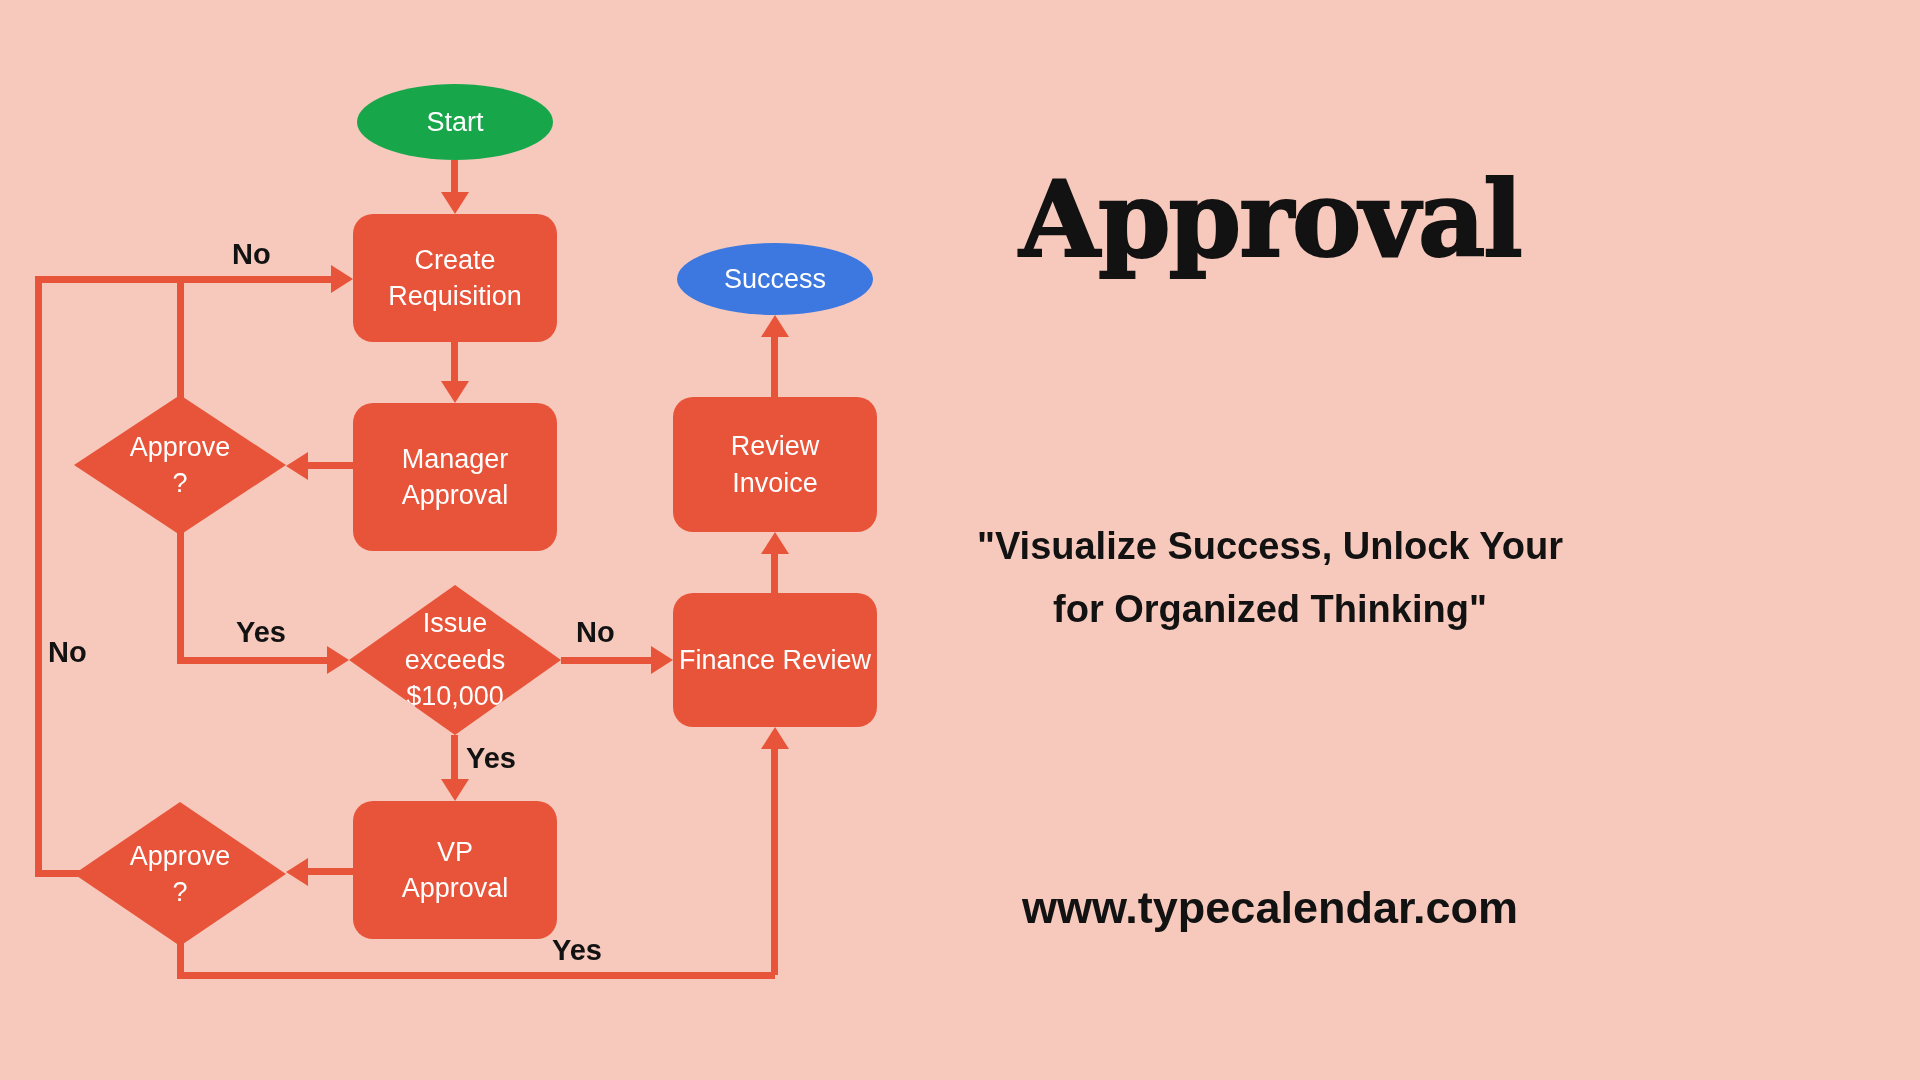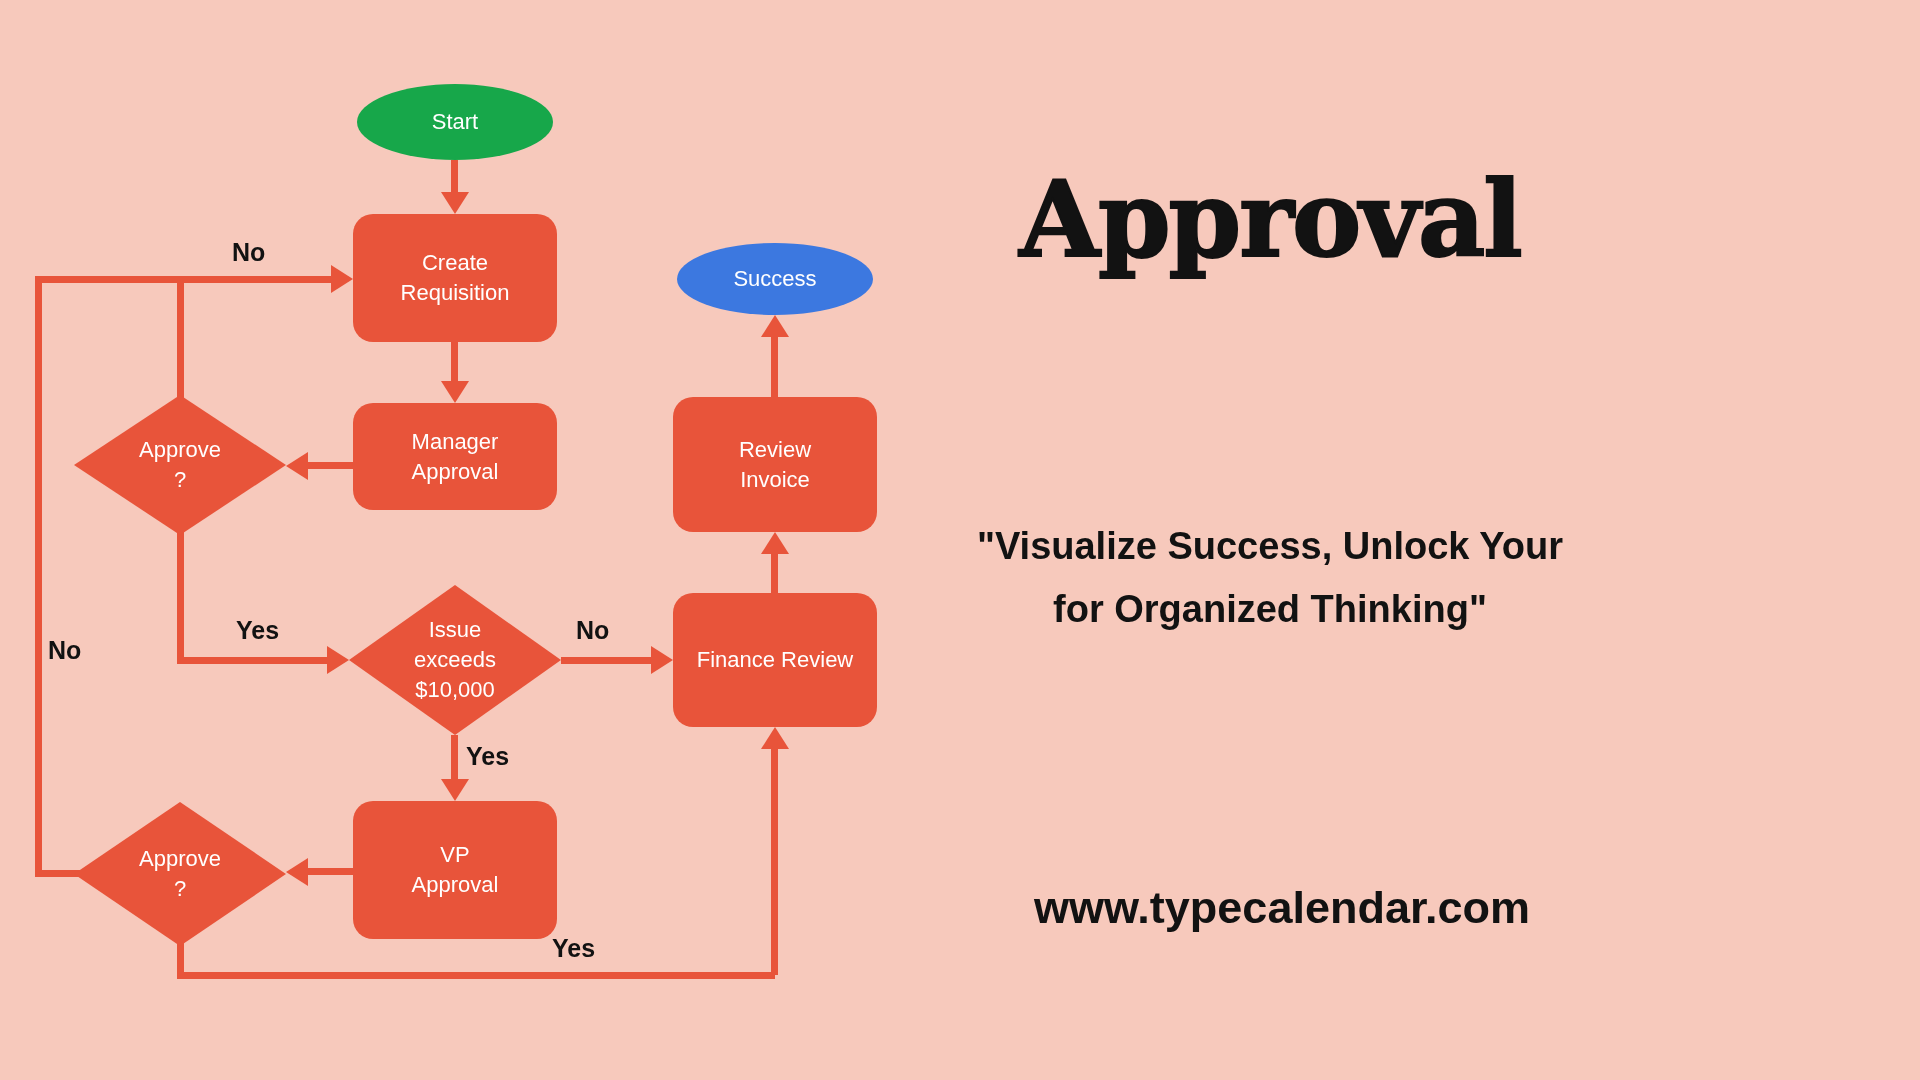--- a/index.html
+++ b/index.html
@@ -8,47 +8,47 @@
     --green:#17A74A;
     --blue:#3C78E0;
     --ink:#121212;
   }
   *{margin:0;padding:0;box-sizing:border-box;}
   html,body{width:1920px;height:1080px;overflow:hidden;}
   body{background:var(--bg);font-family:"Liberation Sans",sans-serif;position:relative;}
 
   .node{
     position:absolute;display:flex;flex-direction:column;align-items:center;justify-content:center;
-    color:#fff;font-size:22px;line-height:1.35;text-align:center;
+    color:#fff;font-size:27px;line-height:1.35;text-align:center;
   }
   .rect{background:var(--tomato);border-radius:20px;}
   .ellipse{border-radius:50%;}
   .diamond{background:var(--tomato);clip-path:polygon(50% 0,100% 50%,50% 100%,0 50%);}
 
   .line{position:absolute;background:var(--tomato);}
   .arrow{position:absolute;width:0;height:0;}
   .arrow.down{border-left:14px solid transparent;border-right:14px solid transparent;border-top:22px solid var(--tomato);}
   .arrow.up{border-left:14px solid transparent;border-right:14px solid transparent;border-bottom:22px solid var(--tomato);}
   .arrow.left{border-top:14px solid transparent;border-bottom:14px solid transparent;border-right:22px solid var(--tomato);}
   .arrow.right{border-top:14px solid transparent;border-bottom:14px solid transparent;border-left:22px solid var(--tomato);}
 
-  .elabel{position:absolute;font-weight:bold;color:var(--ink);font-size:25px;}
+  .elabel{position:absolute;font-weight:bold;color:var(--ink);font-size:29px;}
 
   .panel{position:absolute;left:960px;top:0;width:620px;text-align:center;color:var(--ink);}
   .panel-title{
     position:absolute;left:0;top:158px;width:620px;
     font-family:"DejaVu Serif",serif;font-weight:800;font-size:104px;letter-spacing:-2px;
     -webkit-text-stroke:2px var(--ink);
   }
   .panel-quote{
     position:absolute;left:-20px;top:515px;width:660px;
     font-weight:bold;font-size:38px;line-height:1.65;
   }
   .panel-site{
-    position:absolute;left:12px;top:882px;width:620px;
+    position:absolute;left:0;top:882px;width:620px;
     font-weight:bold;font-size:45px;text-align:center;
   }
 </style>
 </head>
 <body>
 
 <div class="line" style="left:451px;top:160px;width:7px;height:34px"></div>
 <div class="arrow down" style="left:441px;top:192px"></div>
 
 <div class="line" style="left:451px;top:342px;width:7px;height:41px"></div>
@@ -89,21 +89,21 @@
 
 <div class="node ellipse" style="left:357px;top:84px;width:196px;height:76px;background:var(--green)">
   <div>Start</div>
 </div>
 
 <div class="node rect" style="left:353px;top:214px;width:204px;height:128px">
   <div>Create</div>
   <div>Requisition</div>
 </div>
 
-<div class="node rect" style="left:353px;top:403px;width:204px;height:107px">
+<div class="node rect" style="left:353px;top:403px;width:204px;height:148px">
   <div>Manager</div>
   <div>Approval</div>
 </div>
 
 <div class="node diamond" style="left:74px;top:395px;width:212px;height:140px">
   <div>Approve</div>
   <div>?</div>
 </div>
 
 <div class="node diamond" style="left:349px;top:585px;width:212px;height:150px">

